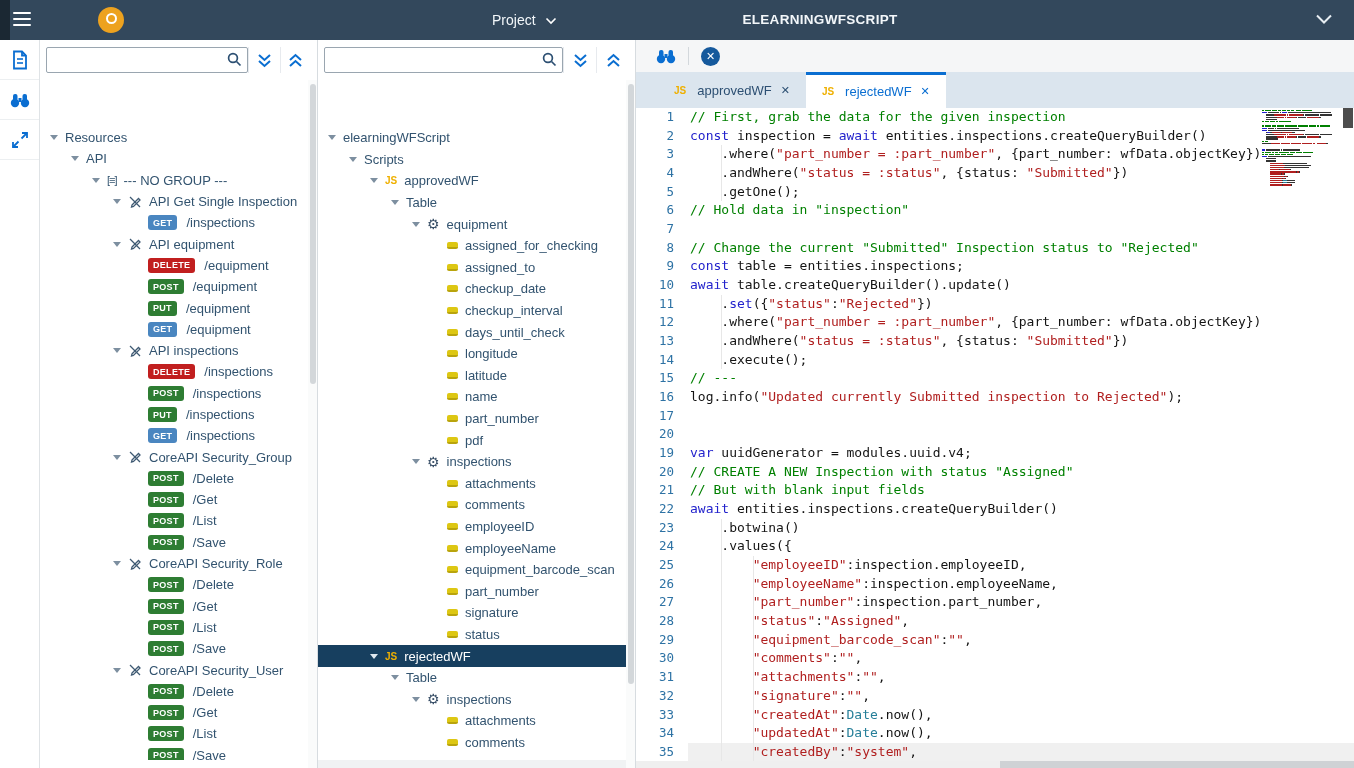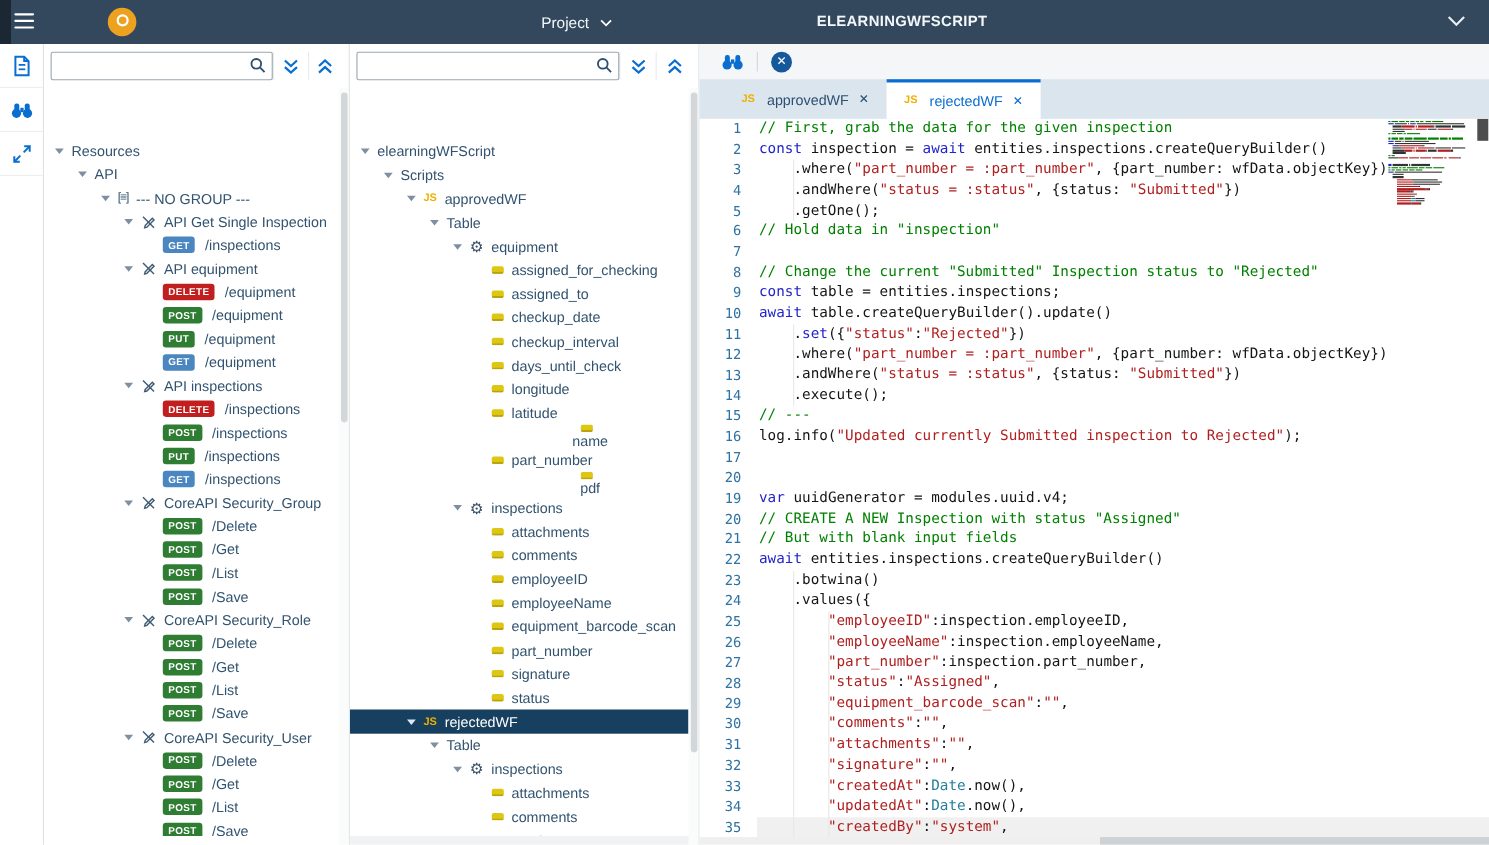--- a/index.html
+++ b/index.html
@@ -436,33 +436,33 @@
           <span class="fdash"></span>
         </span>
         <span class="tlabel">longitude</span>
       </div>
       <div class="trow" style="padding-left: 129px;">
         <span class="ticon">
           <span class="fdash"></span>
         </span>
         <span class="tlabel">latitude</span>
       </div>
-      <div class="trow" style="padding-left: 129px; flex-direction: column;">
+      <div class="trow" style="padding-left: 129px;">
         <span class="ticon">
           <span class="fdash"></span>
         </span>
         <span class="tlabel">name</span>
       </div>
       <div class="trow" style="padding-left: 129px;">
         <span class="ticon">
           <span class="fdash"></span>
         </span>
         <span class="tlabel">part_number</span>
       </div>
-      <div class="trow" style="padding-left: 129px; flex-direction: column;">
+      <div class="trow" style="padding-left: 129px;">
         <span class="ticon">
           <span class="fdash"></span>
         </span>
         <span class="tlabel">pdf</span>
       </div>
       <div class="trow" style="padding-left: 94px;">
         <span class="caret"></span>
         <span class="ticon gear">⚙</span>
         <span class="tlabel">inspections</span>
       </div>

